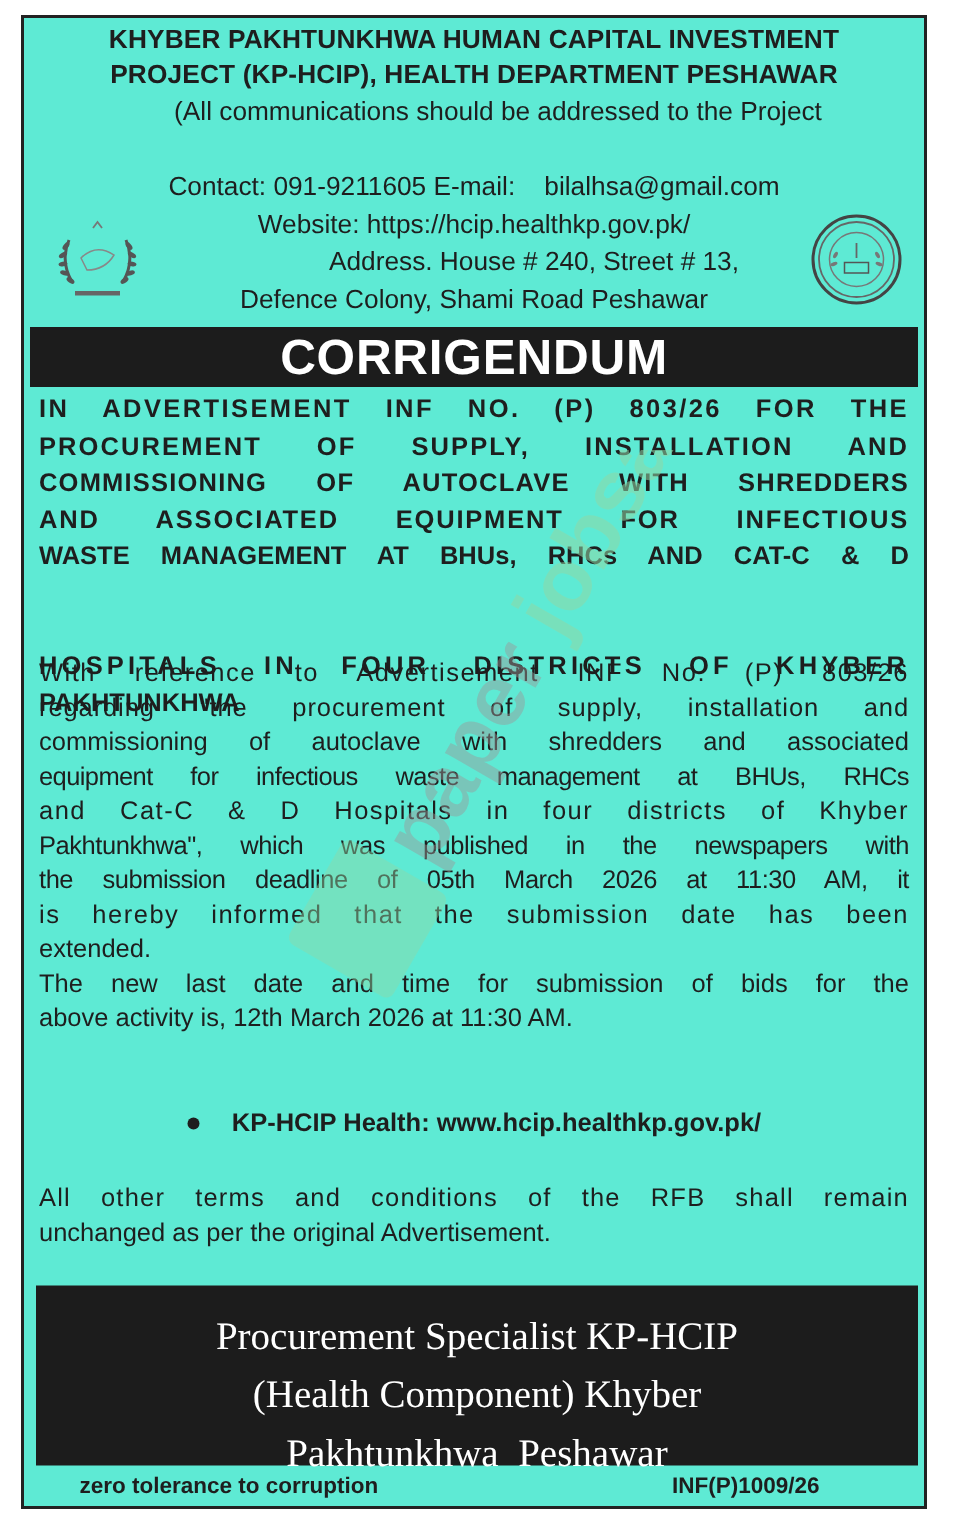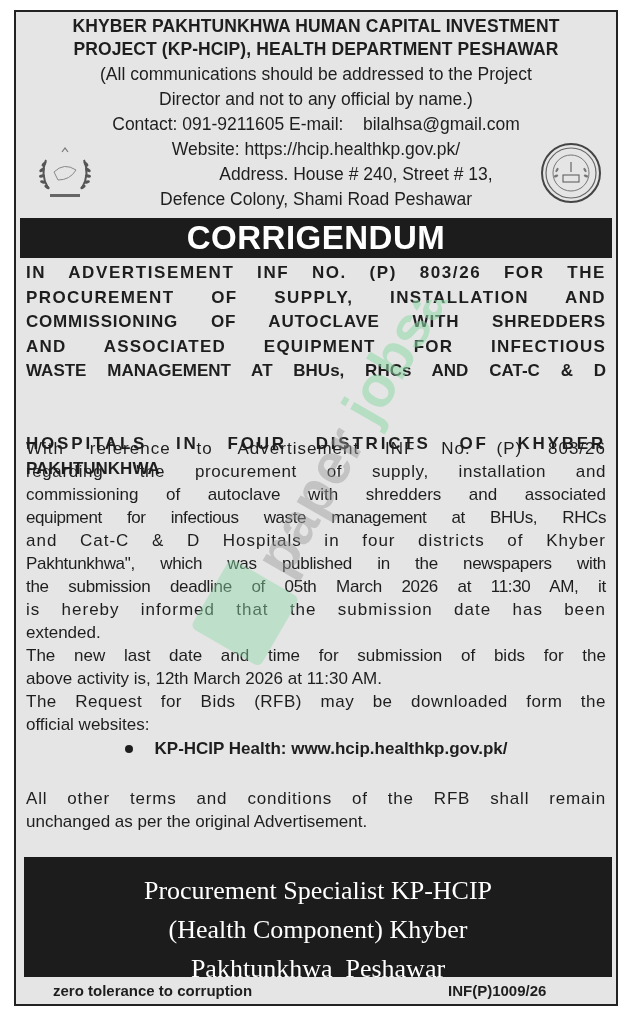--- a/index.html
+++ b/index.html
@@ -2,21 +2,21 @@
 <html><head>
 <meta charset="utf-8">
 <style>
   html, body { margin: 0; padding: 0; }
   body {
     width: 636px; height: 1024px; background: #ffffff; position: relative; overflow: hidden;
     font-family: "Liberation Sans", sans-serif; color: #1e1e1e;
   }
   .frame {
     position: absolute; left: 14px; top: 10px; width: 604px; height: 996px;
-    border: 2px solid #222; box-sizing: border-box; background: #e5e5e5;
+    border: 2px solid #222; box-sizing: border-box; background: #5eead4;
   }
   .hdr { position: absolute; left: 0; width: 100%; text-align: center; }
   .hdr-bold { font-weight: bold; font-size: 17.5px; line-height: 22px; letter-spacing: 0.1px; }
   .hdr-line { font-size: 17.5px; line-height: 22px; }
   .logo { position: absolute; width: 62px; height: 62px; }
   .logo svg { width: 100%; height: 100%; }
   .bar {
     position: absolute; background: #1c1c1c; color: #fff; text-align: center;
   }
   .corr { left: 4px; top: 206px; width: 592px; height: 40px; font-weight: bold; font-size: 33px; line-height: 40px; letter-spacing: 0.5px; }
@@ -38,22 +38,21 @@
   .foot { position: absolute; top: 968px; font-weight: bold; font-size: 15px; line-height: 22px; }
   .watermark { position: absolute; pointer-events: none; }
 </style>
 </head>
 <body>
 
 <div class="frame">
 
   <div class="hdr hdr-bold" style="top:3px;">KHYBER PAKHTUNKHWA HUMAN CAPITAL INVESTMENT</div>
   <div class="hdr hdr-bold" style="top:26px;">PROJECT (KP-HCIP), HEALTH DEPARTMENT PESHAWAR</div>
-  <div class="hdr hdr-line" style="top:51px;">(All communications should be addressed to the Project</div>
-  <div class="hdr hdr-line" style="top:76px;">Director and not to any official by name.)</div>
+  <div class="hdr hdr-line" style="top:51px;padding-left:16px;">(All communications should be addressed to the Project</div>
   <div class="hdr hdr-line" style="top:101px; white-space:pre;">Contact: 091-9211605 E-mail:    bilalhsa@gmail.com</div>
   <div class="hdr hdr-line" style="top:126px;">Website: https://hcip.healthkp.gov.pk/</div>
   <div class="hdr hdr-line" style="top:151px;padding-left:40px;">Address. House # 240, Street # 13,</div>
   <div class="hdr hdr-line" style="top:176px;">Defence Colony, Shami Road Peshawar</div>
 
   <div class="logo" style="left:18px; top:130px;">
     <svg viewBox="0 0 62 62">
       <g fill="none" stroke="#555" stroke-width="2">
         <path d="M12 18 Q6 32 14 46"></path>
         <path d="M50 18 Q56 32 48 46"></path>
@@ -114,24 +113,20 @@
     <span class="ln" style="letter-spacing:-0.3px;">the submission deadline of 05th March 2026 at 11:30 AM, it</span>
     <span class="ln" style="letter-spacing:1px;">is hereby informed that the submission date has been</span>
     <span class="ln last">extended.</span>
   </div>
 
   <div class="body" style="top:632px;">
     <span class="ln">The new last date and time for submission of bids for the</span>
     <span class="ln last">above activity is, 12th March 2026 at 11:30 AM.</span>
   </div>
 
-  <div class="body" style="top:678px;">
-    <span class="ln" style="letter-spacing:0.5px;">The Request for Bids (RFB) may be downloaded form the</span>
-    <span class="ln last">official websites:</span>
-  </div>
 
   <div class="bullets" style="top:725px;">
     <span class="bullet">
       <span class="dot"></span><span>KP-HCIP Health: www.hcip.healthkp.gov.pk/</span>
     </span>
   </div>
 
   <div class="body" style="top:775px;">
     <span class="ln" style="letter-spacing:0.8px;">All other terms and conditions of the RFB shall remain</span>
     <span class="ln last">unchanged as per the original Advertisement.</span>

